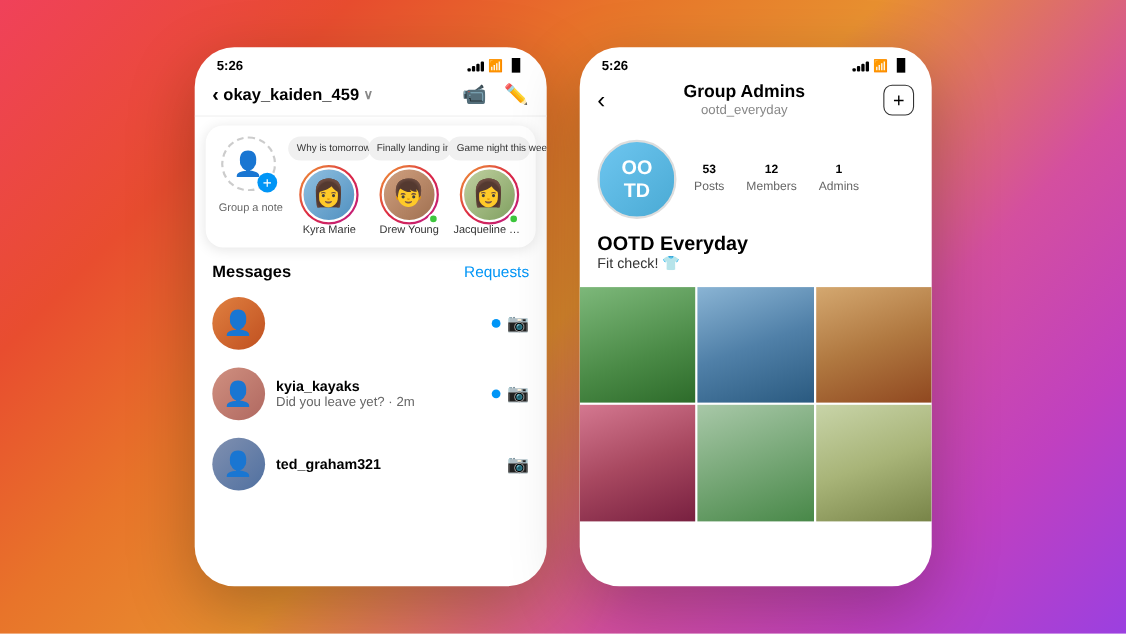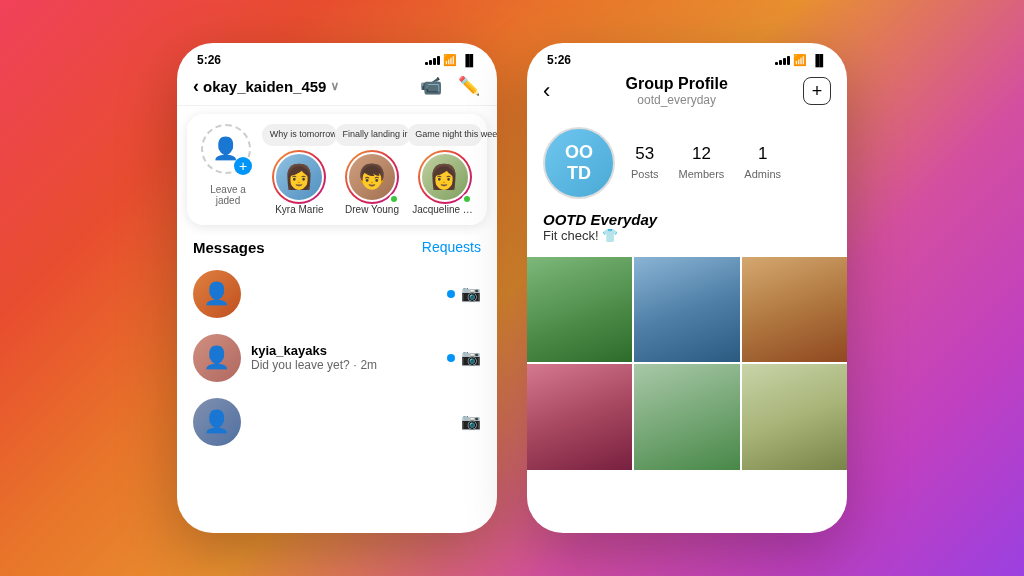--- a/index.html
+++ b/index.html
@@ -310,38 +310,37 @@
       display: flex;
       gap: 20px;
       align-items: center;
     }
 
     .stat-item {
       text-align: center;
     }
 
     .stat-number {
-      font-size: 17px;
-      font-weight: 400;
+      font-size: 11px;
+      font-weight: 700;
       display: block;
     }
 
     .stat-label {
       font-size: 11px;
       color: #666;
     }
 
     .bio-section {
       padding: 0 16px 10px;
     }
 
     .bio-name {
-      font-size: 15px;
+      font-size: 18px;
       font-weight: 700;
-      font-style: italic;
     }
 
     .bio-text {
       font-size: 13px;
       color: #333;
     }
 
     .member-button {
       margin: 6px 16px;
       padding: 7px 16px;
@@ -453,21 +452,21 @@
 
   <div class="stories-row">
 
     <div class="story-item">
       <div style="position:relative; width:54px; height:54px;">
         <div class="avatar-note">
           <span style="font-size:22px;color:#ccc;">👤</span>
           <div class="note-plus">+</div>
         </div>
       </div>
-      <span class="leave-note-label">Leave a jaded</span>
+      <span class="leave-note-label">Group a note</span>
     </div>
 
     <div class="story-container">
       <div class="story-bubble">Why is tomorrow Monday!? 😩</div>
       <div class="avatar-ring">
         <div class="avatar-img av-blue" style="background: linear-gradient(135deg, #90c0e0, #5090c0);">
           <span style="font-size:24px;">👩</span>
         </div>
       </div>
       <span class="story-label">Kyra Marie</span>
@@ -527,20 +526,21 @@
         <div class="unread-dot"></div>
         <span class="camera-icon">📷</span>
       </div>
     </div>
 
     <div class="message-item">
       <div class="msg-avatar" style="background: linear-gradient(135deg, #8090b0, #5070a0);">
         <div class="person-avatar">👤</div>
       </div>
       <div class="msg-content">
+        <div class="msg-username">ted_graham321</div>
       </div>
       <div class="msg-icons">
         <span class="camera-icon" style="color:#ccc;">📷</span>
       </div>
     </div>
   </div>
 </div>
 
 <div class="phone phone-right">
 
@@ -554,21 +554,21 @@
         <div class="bar bar4"></div>
       </div>
       <span>📶</span>
       <span>▐▌</span>
     </div>
   </div>
 
   <div class="group-header">
     <span class="back-arrow" style="font-size:22px;">‹</span>
     <div class="group-title-center">
-      <h2>Group Profile</h2>
+      <h2>Group Admins</h2>
       <p>ootd_everyday</p>
     </div>
     <div class="add-btn">
       <span>+</span>
     </div>
   </div>
 
   <div class="group-profile-section">
     <div class="ootd-avatar">
       <span>OO</span>

